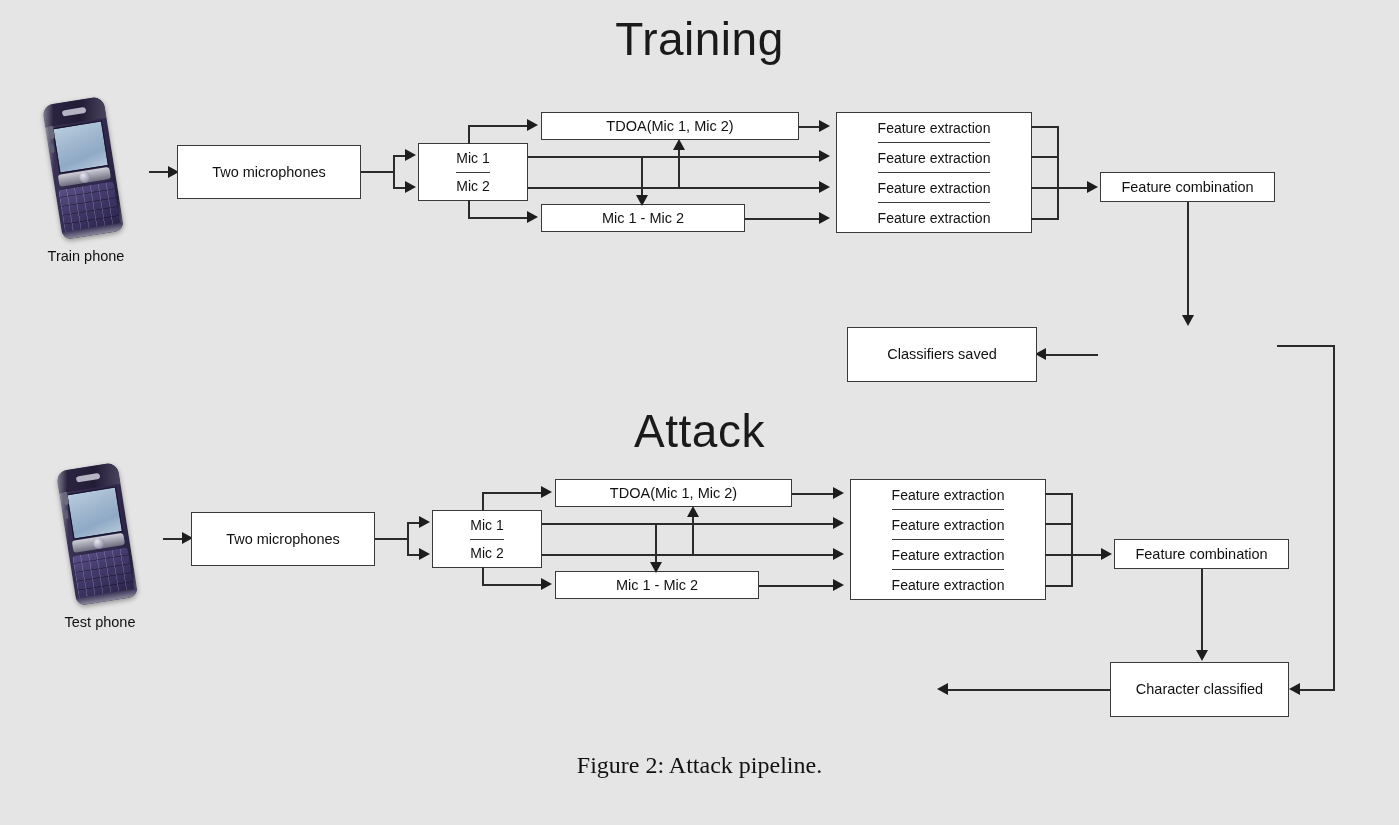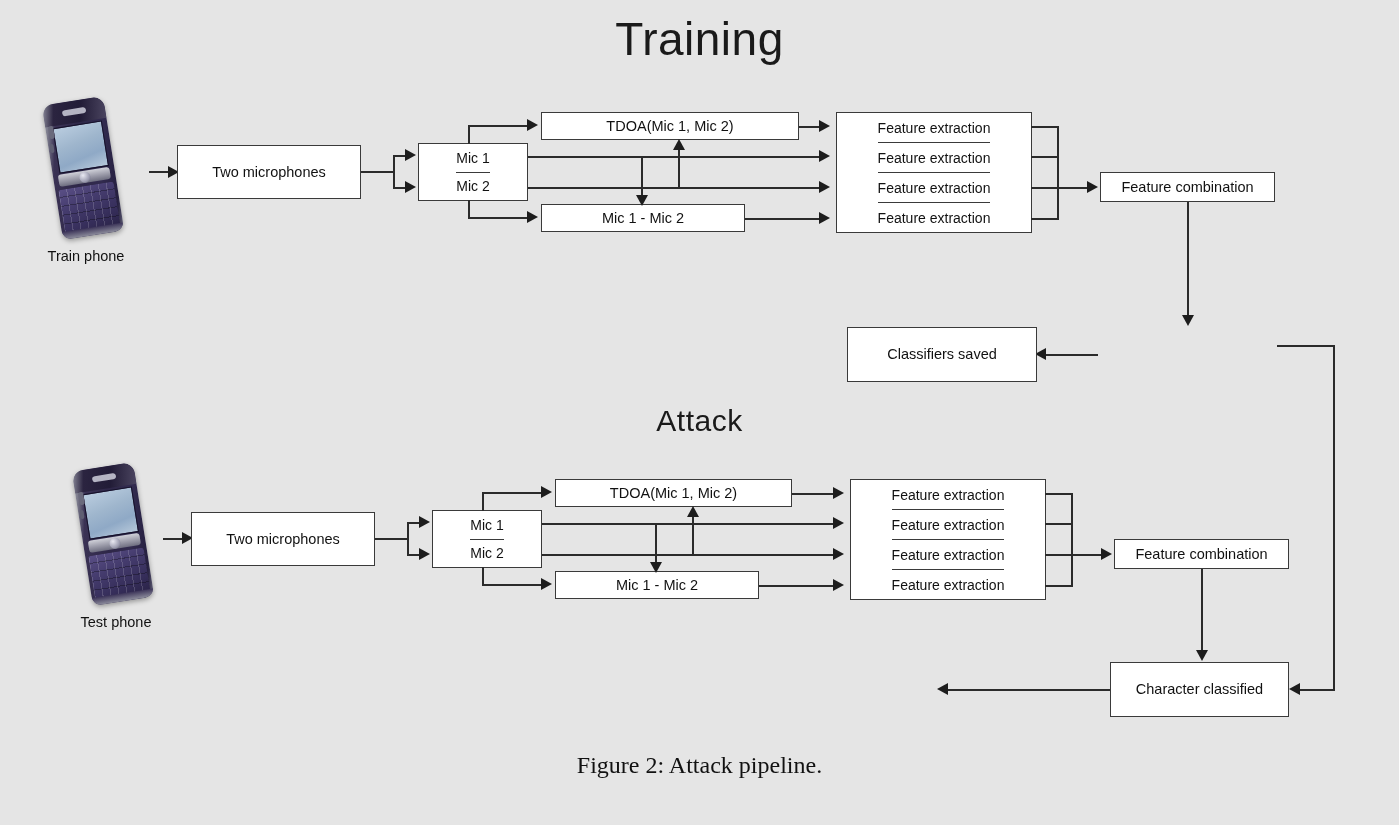--- a/index.html
+++ b/index.html
@@ -31,21 +31,21 @@
   }
   #title-training {
     left: 0; right: 0;
     top: 12px;
     font-size: 46px;
     letter-spacing: 0.5px;
   }
   #title-attack {
     left: 0; right: 0;
     top: 404px;
-    font-size: 30px;
+    font-size: 46px;
     letter-spacing: 0.5px;
   }
 
   
   #caption {
     position: absolute;
     left: 0; right: 0;
     top: 752px;
     text-align: center;
     font-family: "Liberation Serif", serif;
@@ -330,21 +330,21 @@
   <div class="ln h" style="left:1044px; top:354px; width:54px;"></div>
   <div class="arrow left" style="left:1035px; top:348px;"></div>
 
   <div class="node" style="left:847px; top:327px; width:190px; height:55px;">Classifiers saved</div>
 
   <div class="ln h" style="left:1277px; top:345px; width:58px;"></div>
   <div class="ln v" style="left:1333px; top:345px; height:345px;"></div>
   <div class="ln h" style="left:1298px; top:689px; width:37px;"></div>
   <div class="arrow left" style="left:1289px; top:683px;"></div>
 
-  <div class="phone-wrap" style="left:60px; top:462px;">
+  <div class="phone-wrap" style="left:44px; top:462px;">
     <div class="phone-body">
       <div class="phone-top">
         <div class="phone-speaker"></div>
       </div>
       <div class="phone-screen"></div>
       <div class="phone-navrow"></div>
       <div class="phone-trackball"></div>
       <div class="phone-keys"></div>
       <div class="phone-bottom"></div>
     </div>

